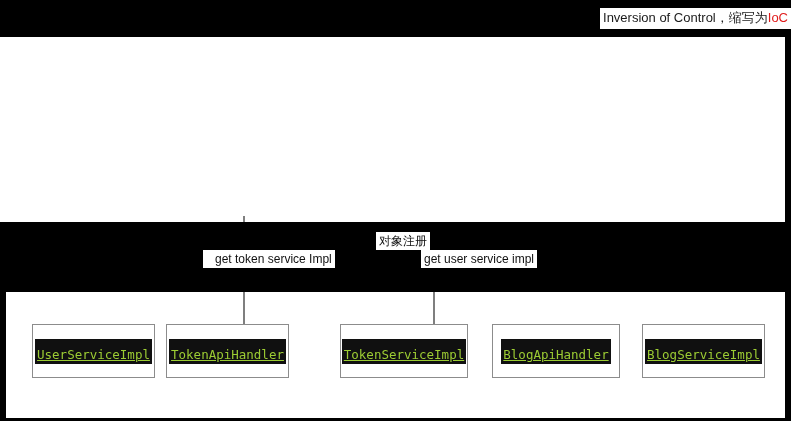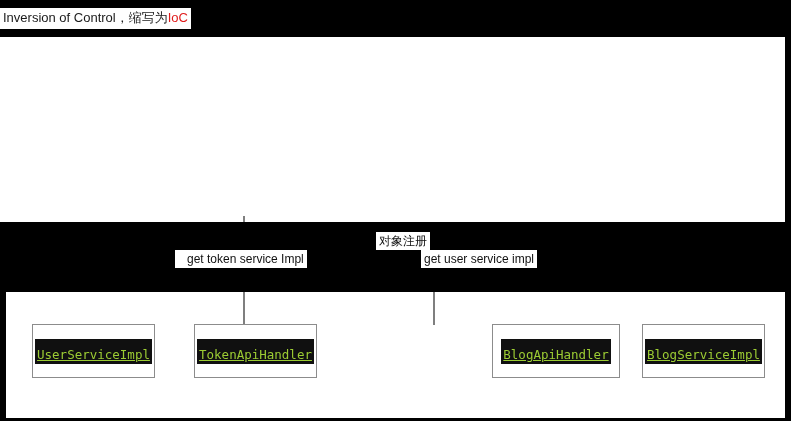--- a/index.html
+++ b/index.html
@@ -15,21 +15,21 @@
     font-family: "Liberation Sans", sans-serif;
   }
 
   
   .title-bar {
     position: absolute;
     left: 0;
     top: 6px;
     width: 791px;
     height: 22px;
-    text-align: left;
+    text-align: right;
     line-height: 22px;
   }
   .title-text {
     display: inline-block;
     background: #ffffff;
     color: #1a1a1a;
     font-size: 13px;
     line-height: 18px;
     padding: 1px 3px 2px 3px;
     white-space: pre;
@@ -71,21 +71,21 @@
   
   .band-label {
     position: absolute;
     background: #ffffff;
     color: #111111;
     font-size: 12px;
     line-height: 16px;
     padding: 1px 3px;
     white-space: pre;
   }
-  .label-get-token  { left: 175px; top: 250px; padding-left: 12px; }
+  .label-get-token  { left: 203px; top: 250px; padding-left: 12px; }
   .label-register   { left: 376px; top: 232px; }
   .label-get-user   { left: 421px; top: 250px; }
 
   
   .panel-lower {
     position: absolute;
     left: 6px;
     top: 292px;
     width: 779px;
     height: 126px;
@@ -109,21 +109,21 @@
     top: 32px;
     height: 54px;
     border: 1px solid #8c8c8c;
     background: #ffffff;
     box-sizing: border-box;
     display: flex;
     align-items: center;
     justify-content: center;
   }
   .box-0 { left: 26px;  width: 123px; }
-  .box-1 { left: 188px; width: 123px; }
+  .box-1 { left: 160px; width: 123px; }
   .box-2 { left: 334px; width: 128px; }
   .box-3 { left: 486px; width: 128px; }
   .box-4 { left: 636px; width: 123px; }
 
   .code-chip {
     background: #101010;
     color: #9ccc33;
     font-family: "DejaVu Sans Mono", "Liberation Mono", monospace;
     font-size: 12.5px;
     line-height: 15px;
@@ -155,20 +155,23 @@
 
   <div class="connector connector-token"></div>
   <div class="connector connector-user"></div>
 
   <div class="class-box box-0">
     <span class="code-chip">UserServiceImpl</span>
   </div>
   <div class="class-box box-1">
     <span class="code-chip">TokenApiHandler</span>
   </div>
+  <div class="class-box box-2">
+    <span class="code-chip">TokenServiceImpl</span>
+  </div>
   <div class="class-box box-3">
     <span class="code-chip">BlogApiHandler</span>
   </div>
   <div class="class-box box-4">
     <span class="code-chip">BlogServiceImpl</span>
   </div>
 
 </div>
 
 </body></html>

